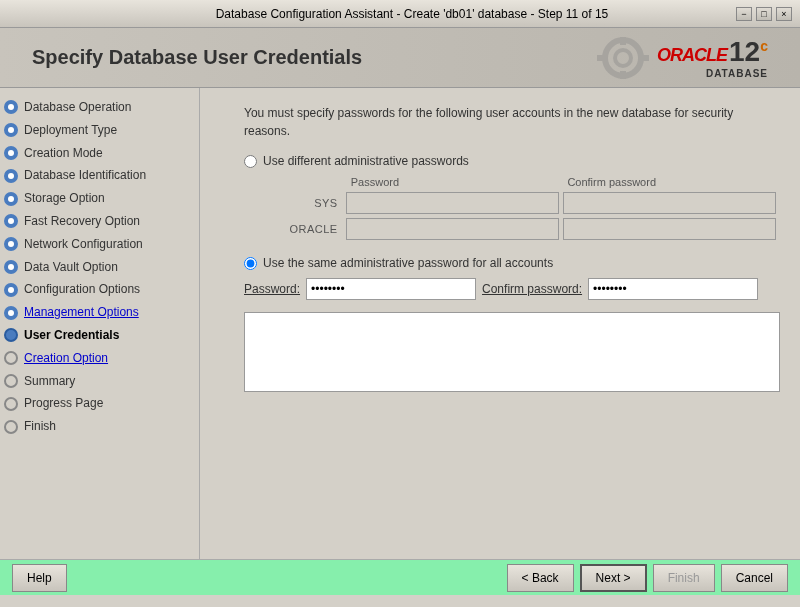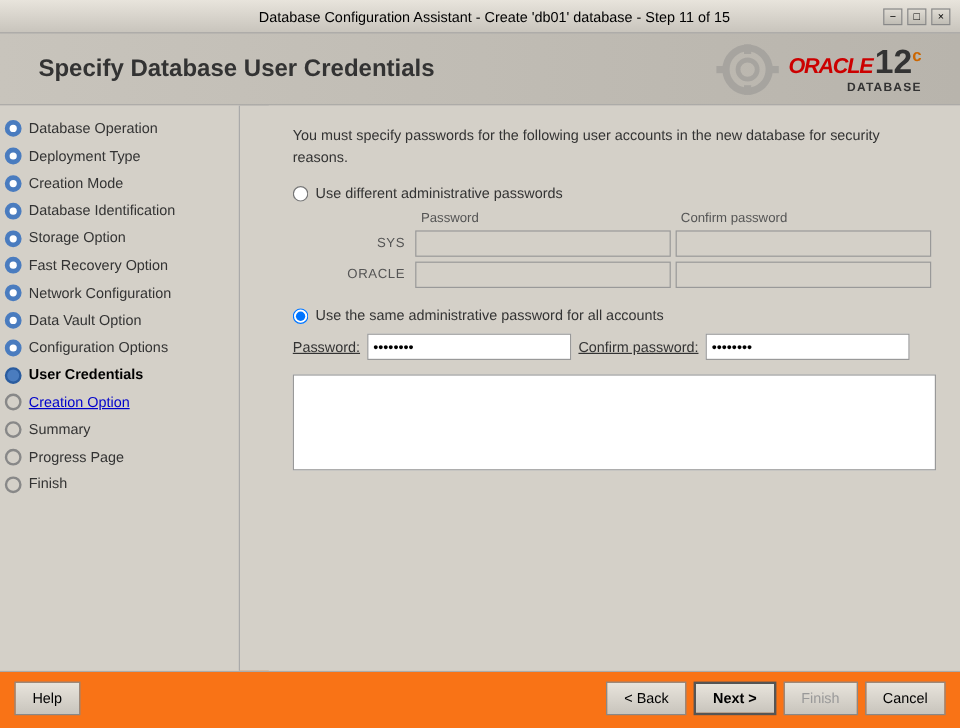--- a/index.html
+++ b/index.html
@@ -265,26 +265,26 @@
       background: white;
       border: 1px solid #999;
       margin-top: 12px;
       min-height: 80px;
       padding: 8px;
     }
 
     
     .bottom-bar {
       display: flex;
-      align-items: flex-start;
+      align-items: center;
       justify-content: space-between;
       padding: 8px 12px;
-      background: #f97316;
+      background: #86efac;
       border-top: 1px solid #aaa;
-      height: 48px;
+      height: 36px;
     }
     .bottom-left {
       display: flex;
       gap: 8px;
     }
     .bottom-right {
       display: flex;
       gap: 6px;
     }
     .btn {
@@ -292,21 +292,21 @@
       padding: 0 14px;
       background: linear-gradient(to bottom, #e8e4dc, #c8c4bc);
       border: 1px solid #888;
       font-size: 12px;
       cursor: pointer;
       color: #000;
     }
     .btn.primary {
       background: linear-gradient(to bottom, #e8e4dc, #c8c4bc);
       border: 2px solid #555;
-      font-weight: bold;
+      font-weight: normal;
     }
     .btn:disabled {
       color: #999;
       cursor: default;
     }
   </style>
 </head>
 <body>
 
 <div class="title-bar">
@@ -394,20 +394,26 @@
           <div class="step-dot-inner"></div>
         </div>
       <span>Data Vault Option</span>
     </div>
     <div class="sidebar-item">
       <div class="step-dot filled">
           <div class="step-dot-inner"></div>
         </div>
       <span>Configuration Options</span>
     </div>
+    <div class="sidebar-item link-style">
+      <div class="step-dot filled">
+          <div class="step-dot-inner"></div>
+        </div>
+      <span>Management Options</span>
+    </div>
     <div class="sidebar-item current-bold">
       <div class="step-dot current"></div>
       <span>User Credentials</span>
     </div>
     <div class="sidebar-item link-style">
       <div class="step-dot empty"></div>
       <span>Creation Option</span>
     </div>
     <div class="sidebar-item">
       <div class="step-dot empty"></div>

